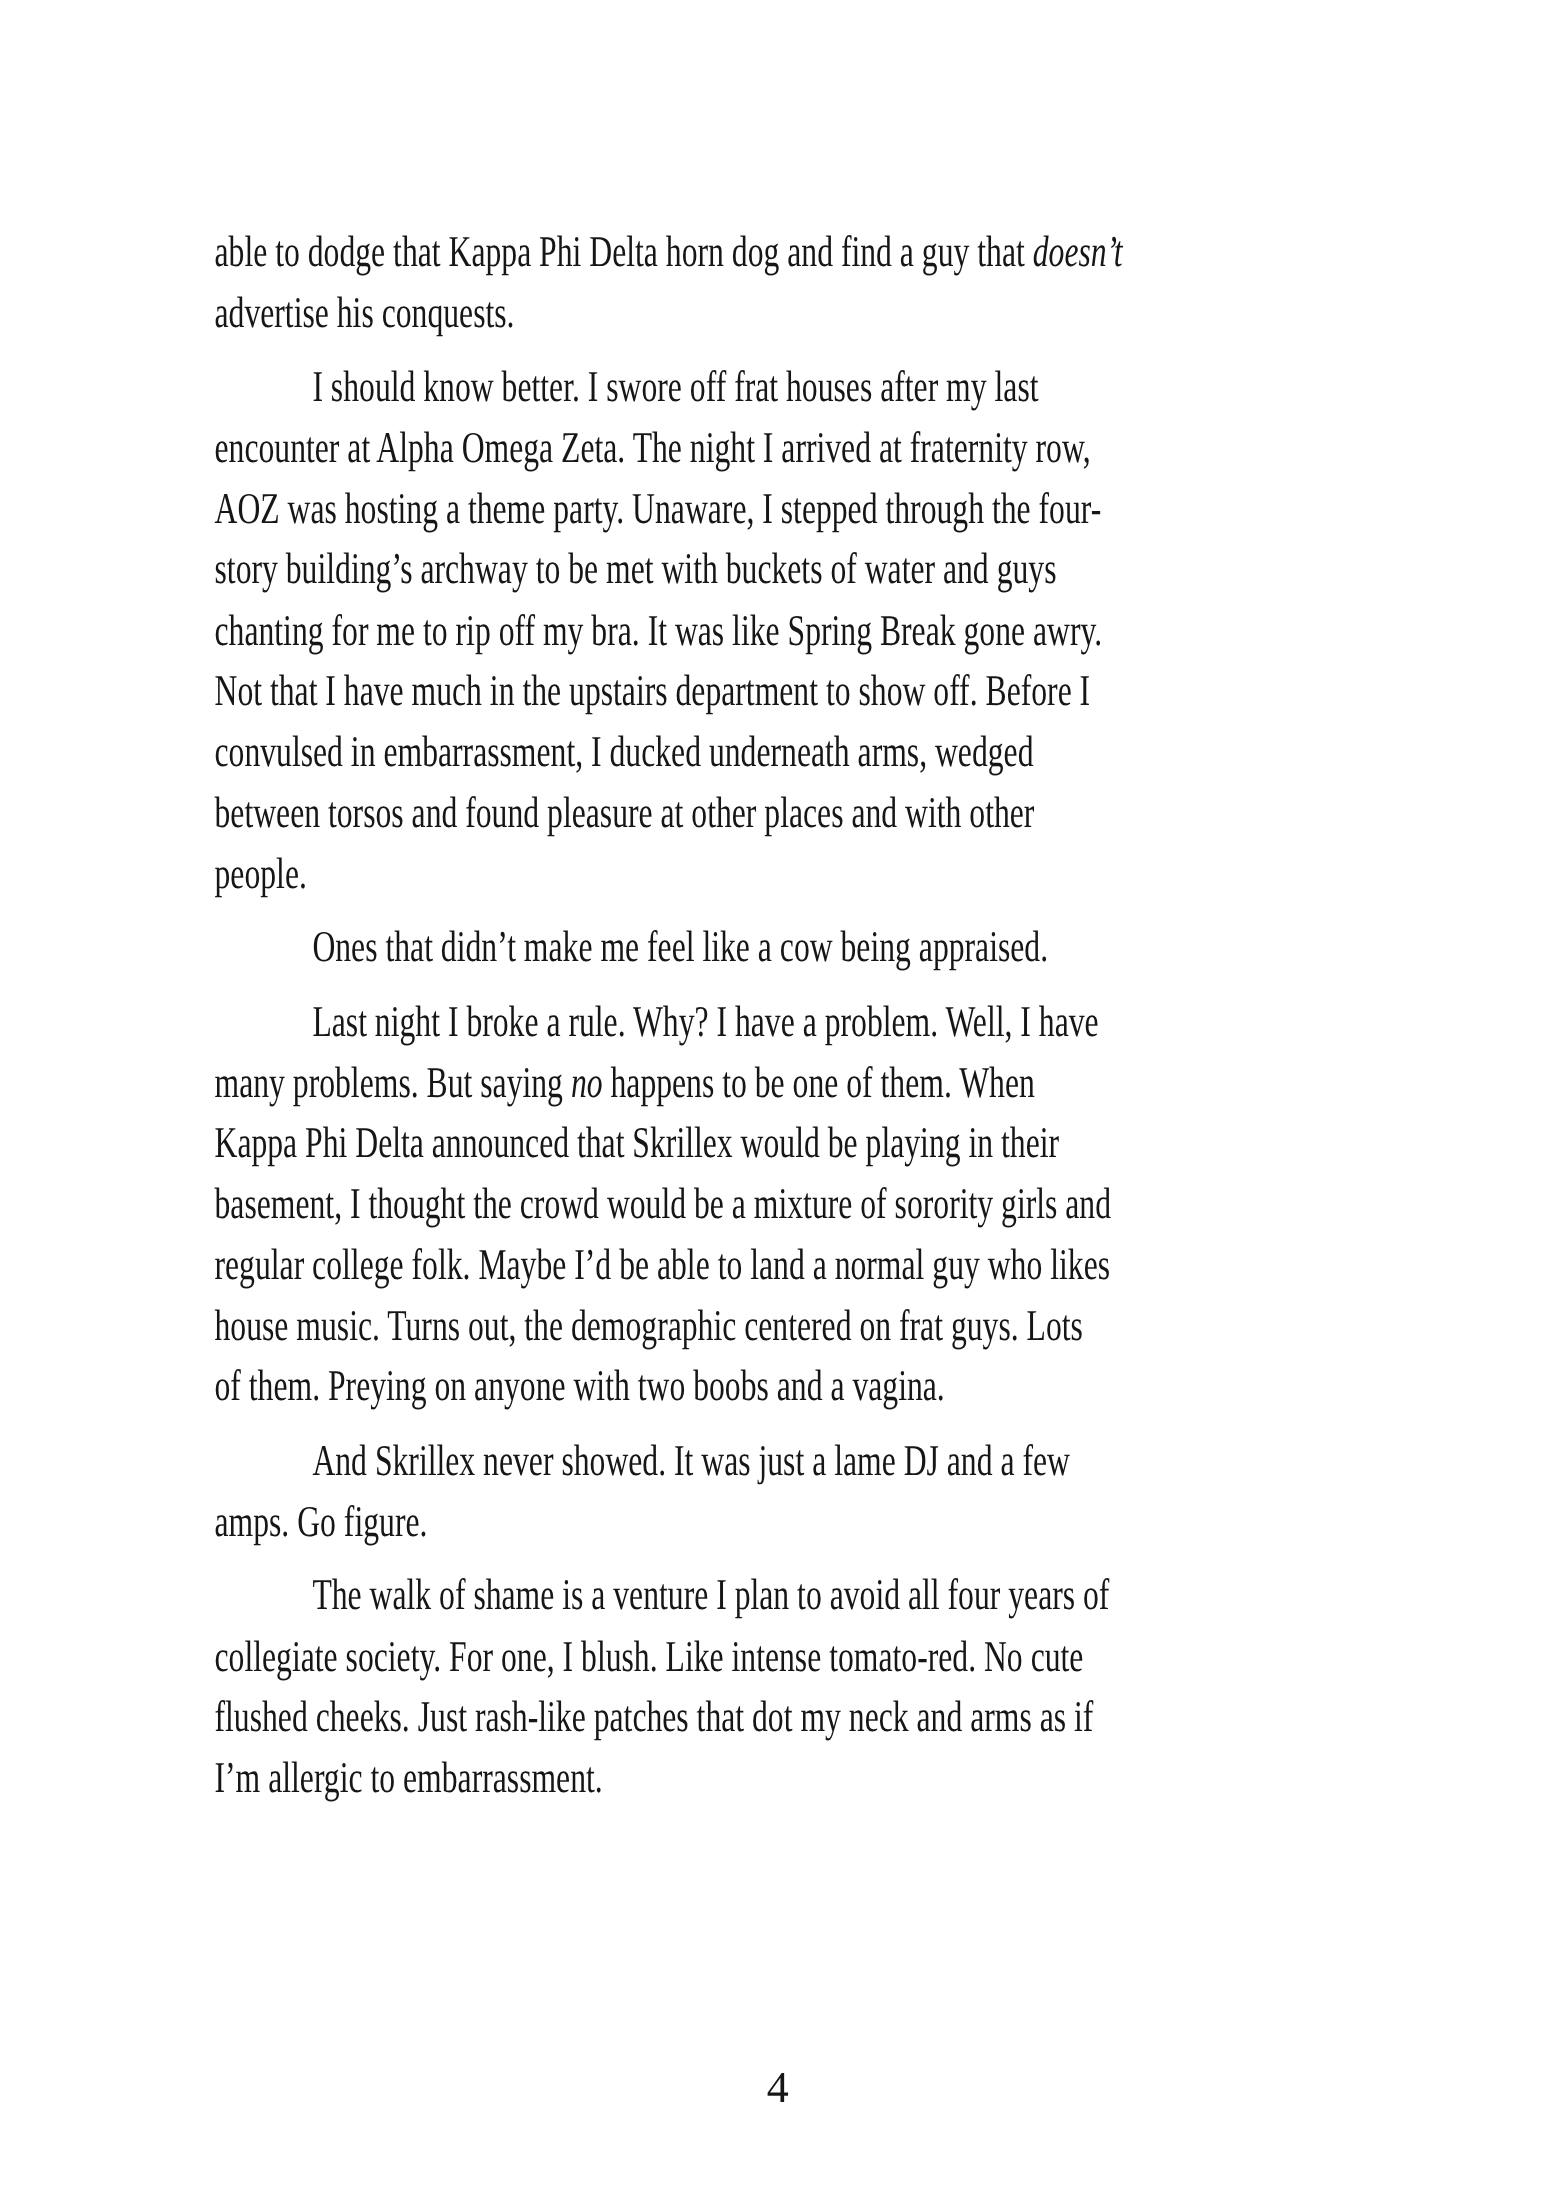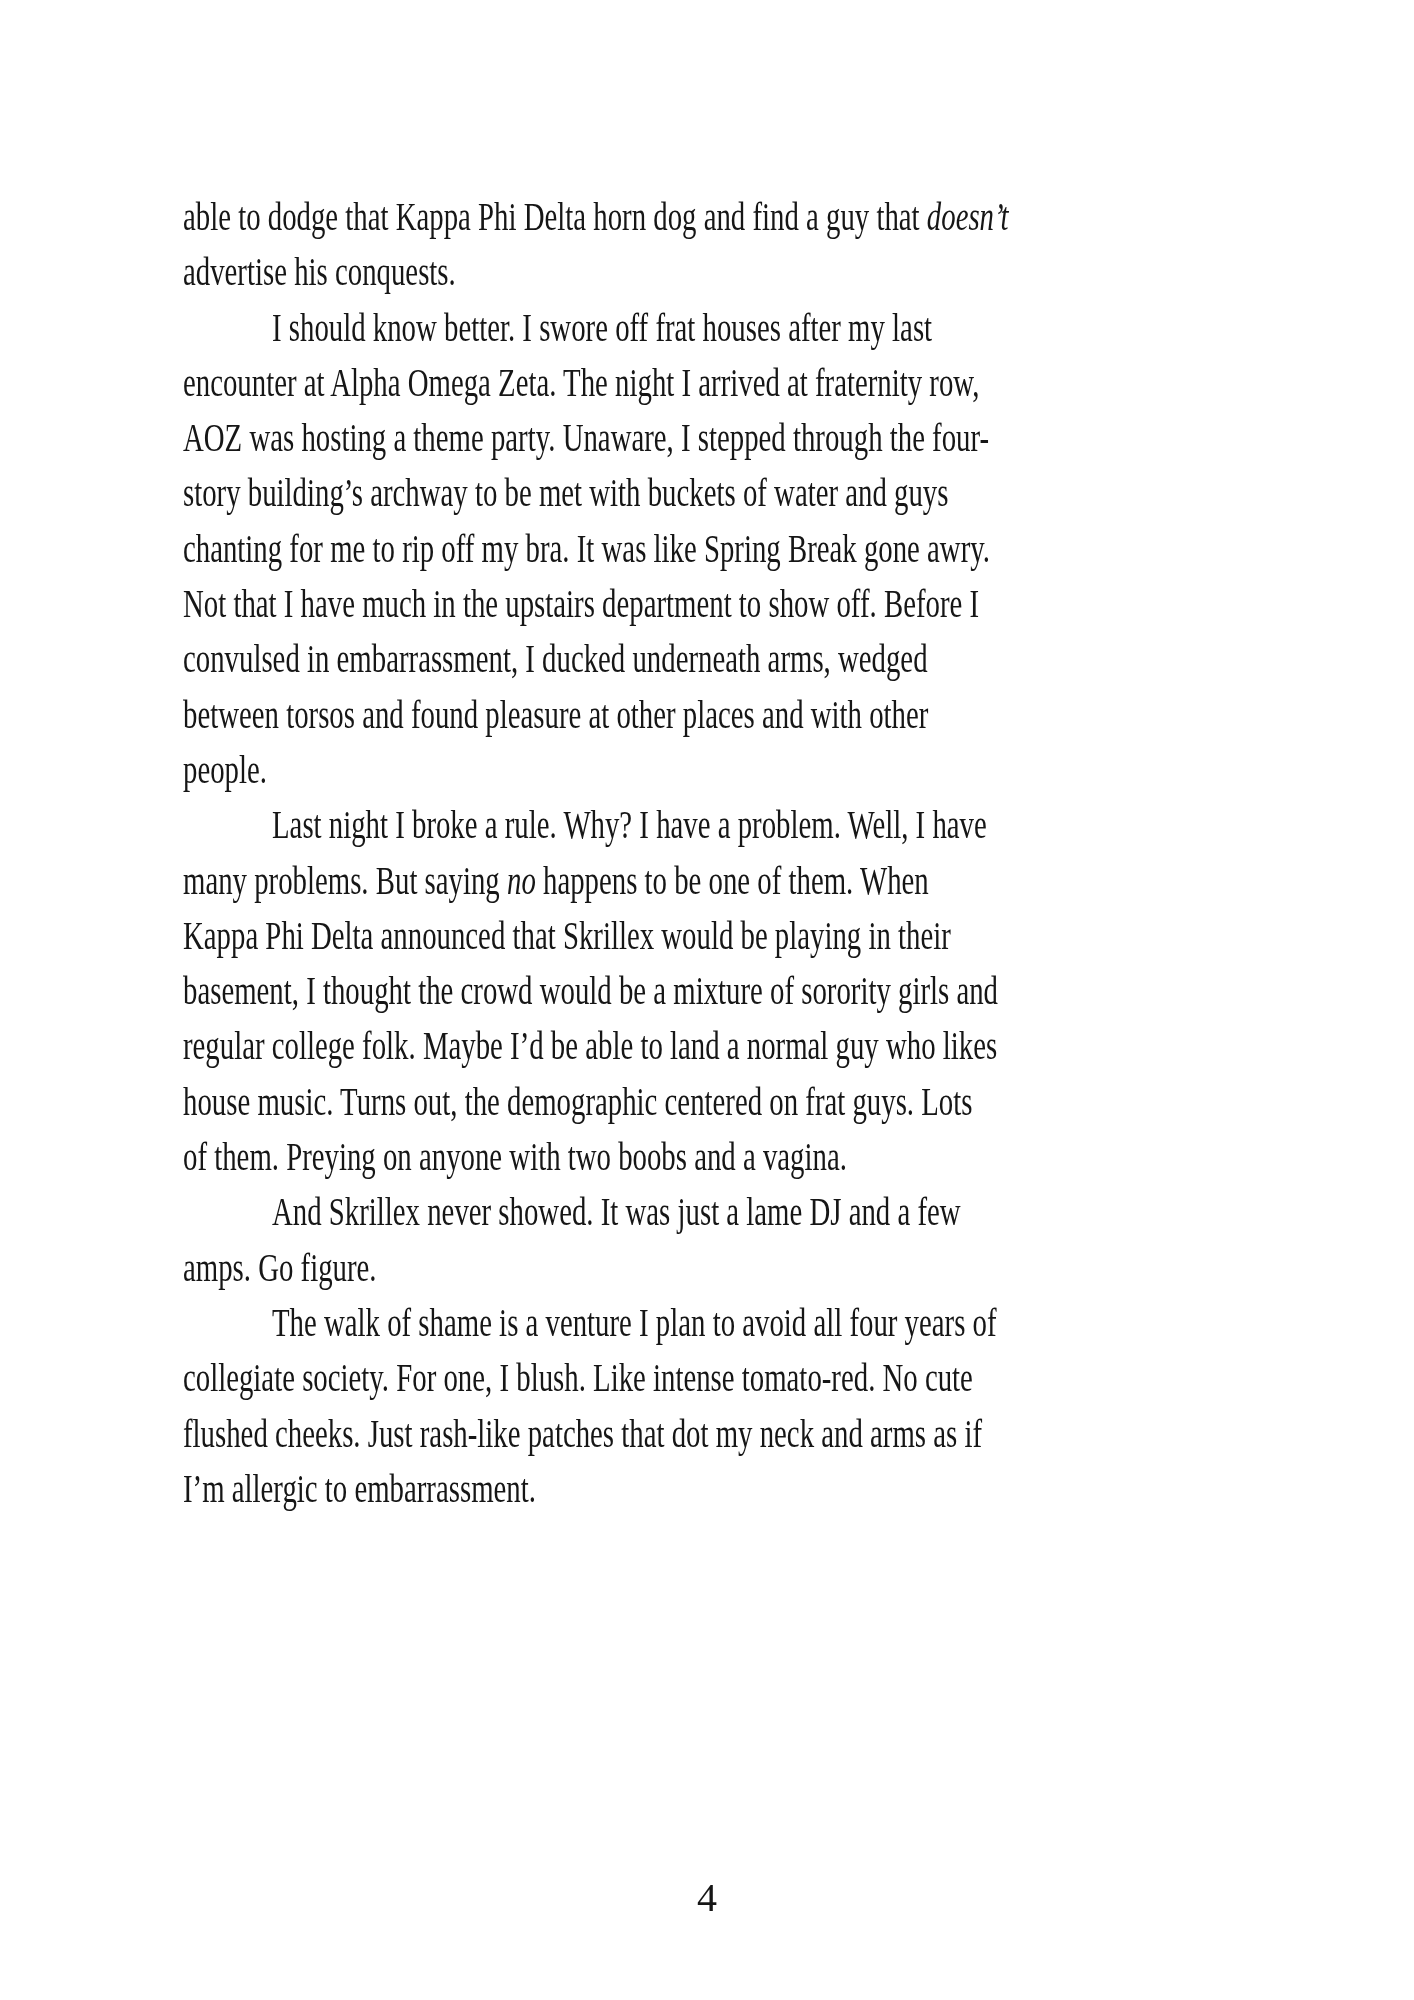--- a/index.html
+++ b/index.html
@@ -18,21 +18,21 @@
   }
   .text-block {
     position: absolute;
     left: 183px;
     top: 189px;
     width: 1100px;
     font-size: 40px;
     line-height: 55.3px;
   }
   .paragraph {
-    margin: 0;
+    margin: 12px;
     padding: 0;
   }
   .line {
     white-space: nowrap;
     transform: scaleX(0.72);
     transform-origin: 0 0;
   }
   .line.indent {
     margin-left: 89px;
   }
@@ -63,20 +63,23 @@
         <div class="line"><span>encounter at Alpha Omega Zeta. The night I arrived at fraternity row,</span></div>
         <div class="line"><span>AOZ was hosting a theme party. Unaware, I stepped through the four-</span></div>
         <div class="line"><span>story building’s archway to be met with buckets of water and guys</span></div>
         <div class="line"><span>chanting for me to rip off my bra. It was like Spring Break gone awry.</span></div>
         <div class="line"><span>Not that I have much in the upstairs department to show off. Before I</span></div>
         <div class="line"><span>convulsed in embarrassment, I ducked underneath arms, wedged</span></div>
         <div class="line"><span>between torsos and found pleasure at other places and with other</span></div>
         <div class="line"><span>people.</span></div>
       </div>
       <div class="paragraph">
+        <div class="line indent"><span>Ones that didn’t make me feel like a cow being appraised.</span></div>
+      </div>
+      <div class="paragraph">
         <div class="line indent"><span>Last night I broke a rule. Why? I have a problem. Well, I have</span></div>
         <div class="line"><span>many problems. But saying </span><em>no</em><span> happens to be one of them. When</span></div>
         <div class="line"><span>Kappa Phi Delta announced that Skrillex would be playing in their</span></div>
         <div class="line"><span>basement, I thought the crowd would be a mixture of sorority girls and</span></div>
         <div class="line"><span>regular college folk. Maybe I’d be able to land a normal guy who likes</span></div>
         <div class="line"><span>house music. Turns out, the demographic centered on frat guys. Lots</span></div>
         <div class="line"><span>of them. Preying on anyone with two boobs and a vagina.</span></div>
       </div>
       <div class="paragraph">
         <div class="line indent"><span>And Skrillex never showed. It was just a lame DJ and a few</span></div>

